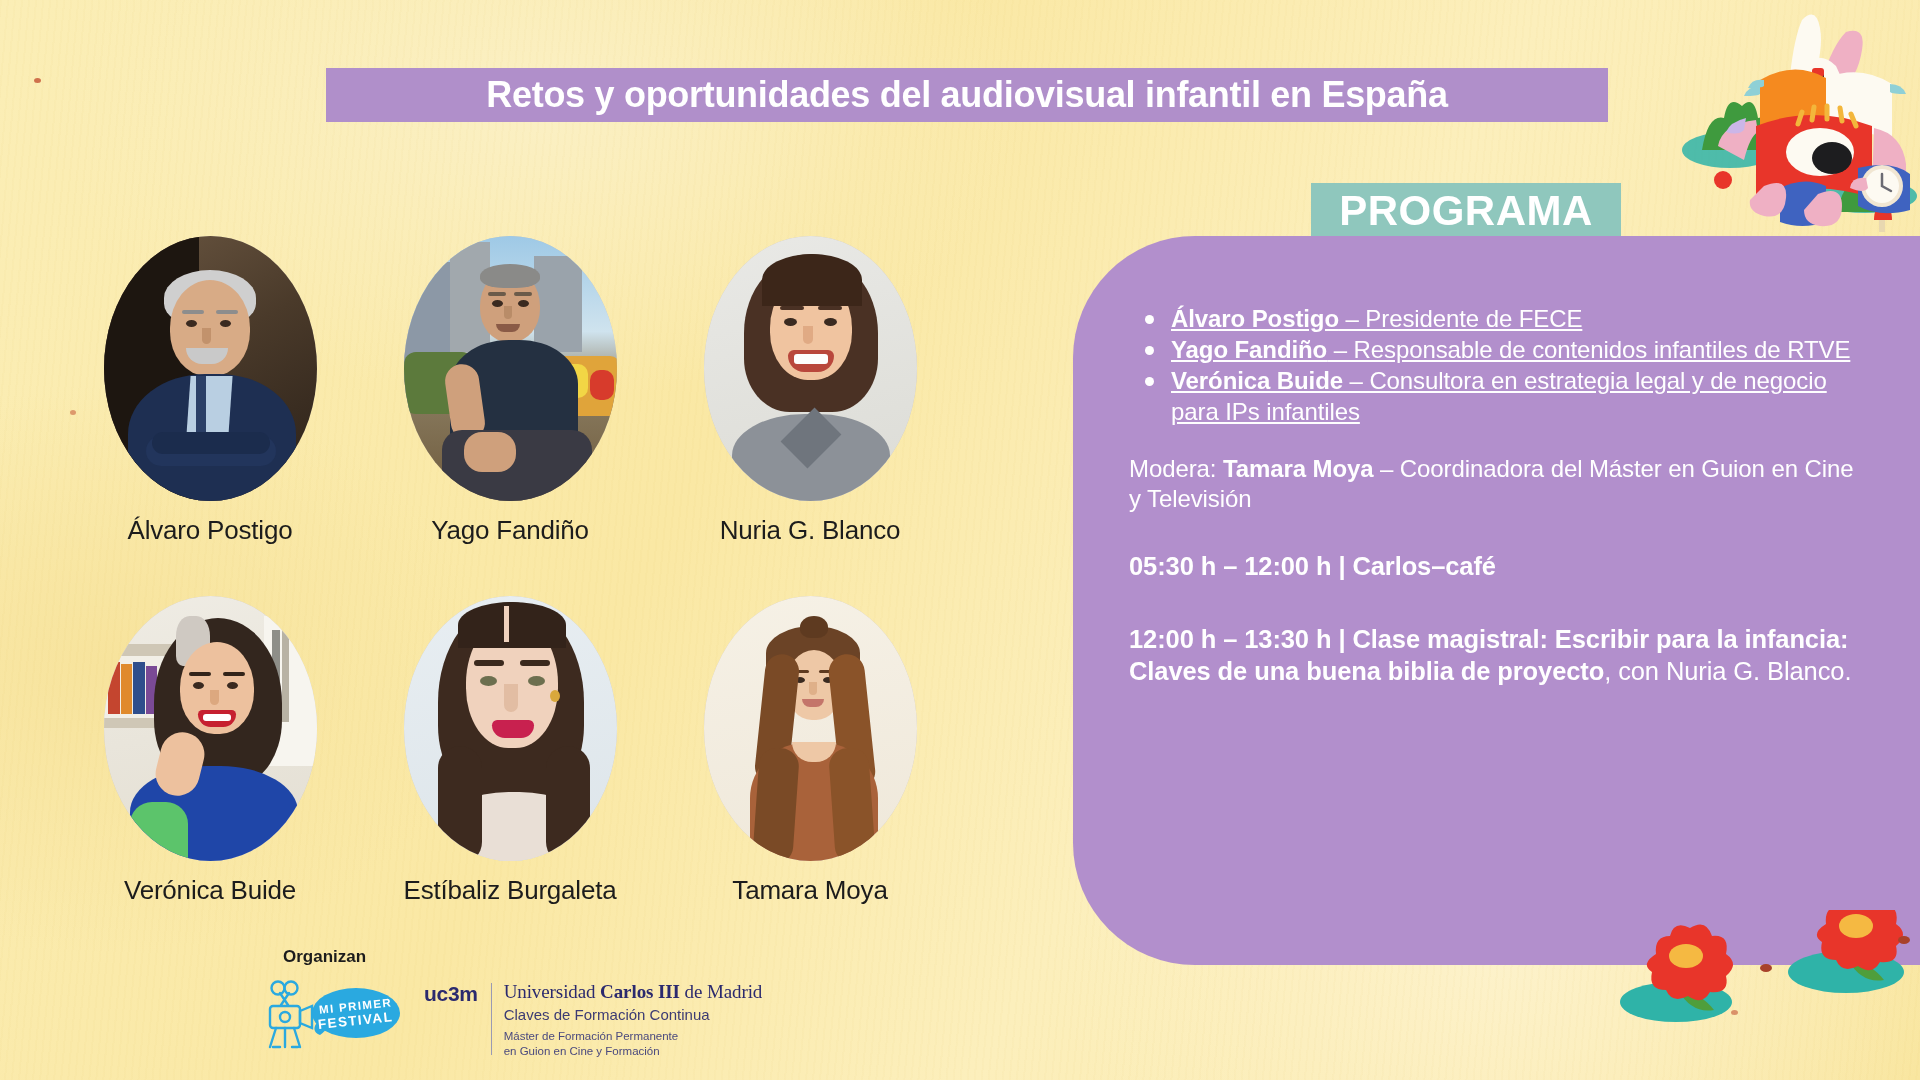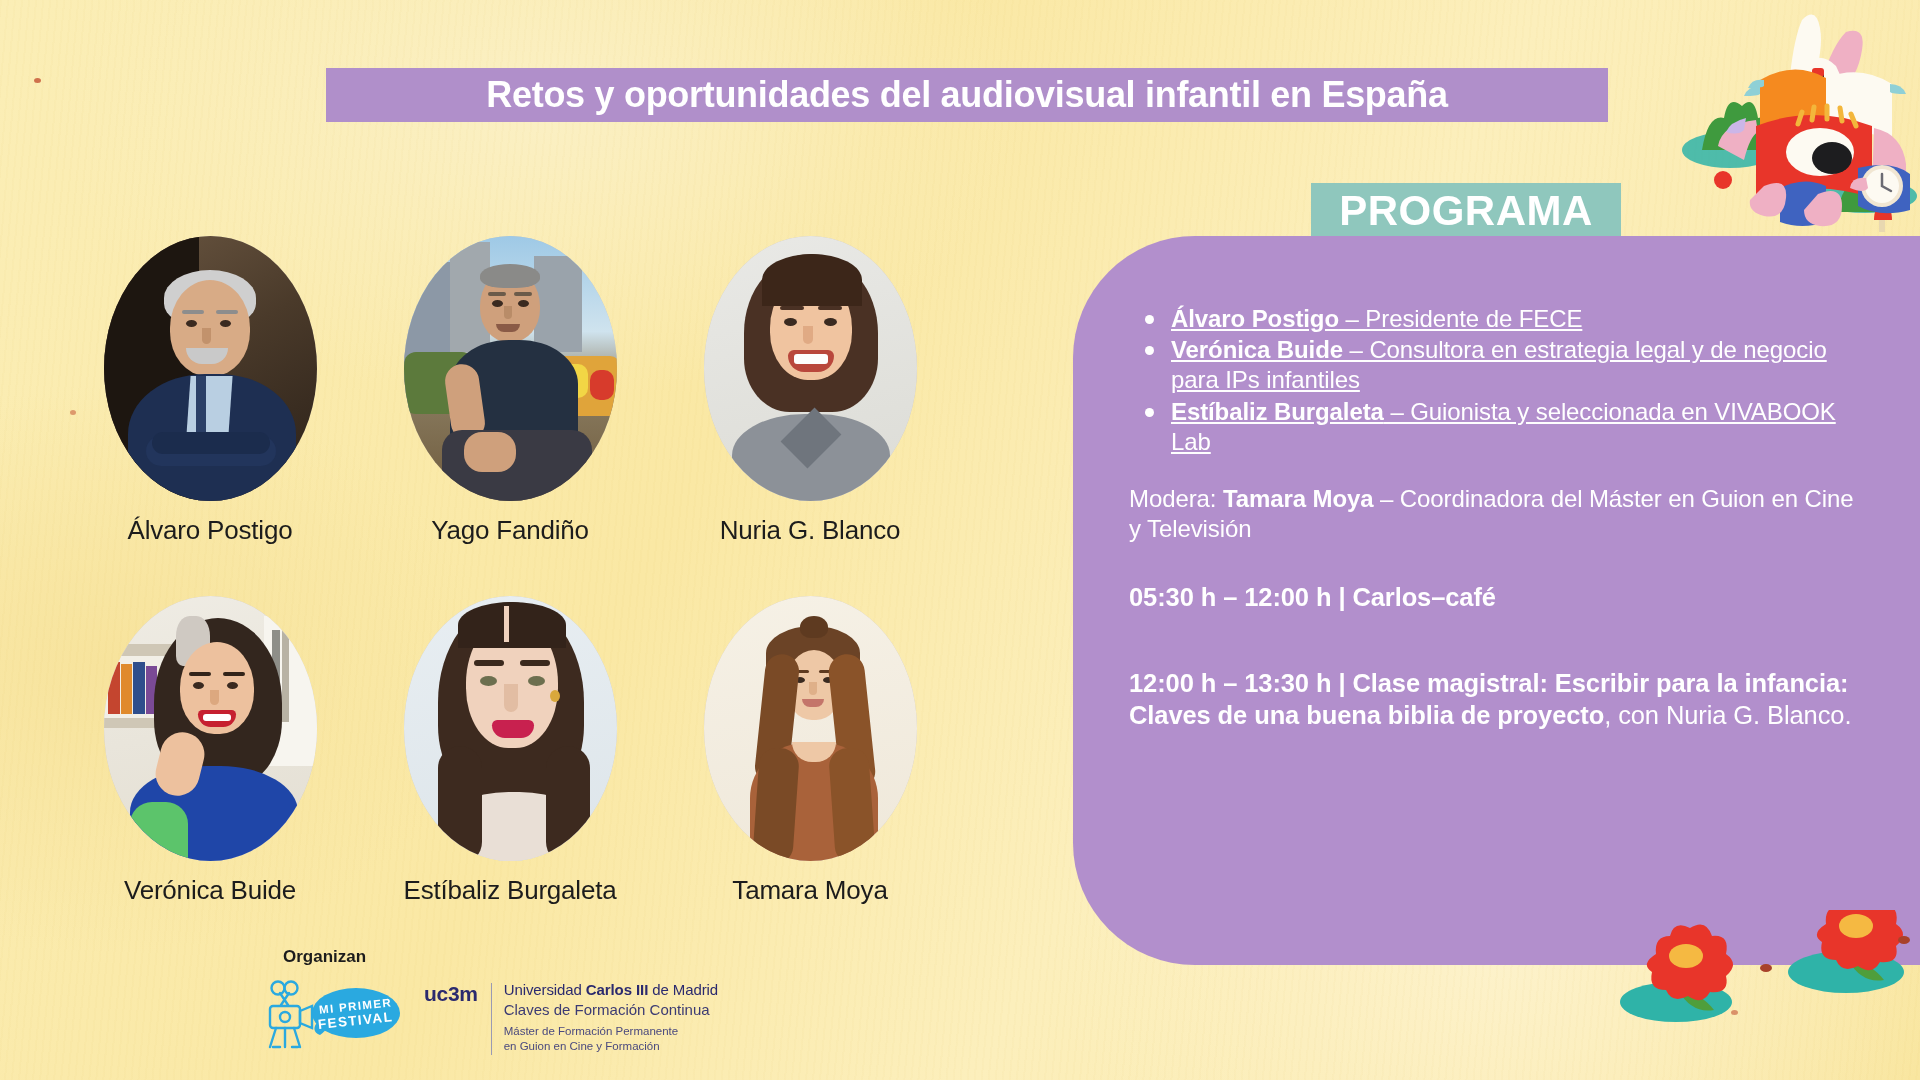--- a/index.html
+++ b/index.html
@@ -61,21 +61,21 @@
   .speakers li::before{
     content:""; position:absolute; left:-26px; top:11px;
     width:9px; height:9px; border-radius:50%; background:#ffffff;
   }
   .speakers li b{ font-weight:bold; }
   .modera{
     margin-top:27px; font-size:24px; line-height:1.26; letter-spacing:-.1px;
   }
   .modera b{ font-weight:bold; }
   .ev-head.pause{ margin-top:36px; }
-  .ev-head.master{ margin-top:54px; }
+  .ev-head.master{ margin-top:40px; }
   .ev-head.master .reg{ font-weight:normal; }
 
   
   .grid{ position:absolute; left:60px; top:236px; width:960px; }
   .row{ display:flex; }
   .person{ width:300px; display:flex; flex-direction:column; align-items:center; }
   .photo{
     width:213px; height:265px; border-radius:50%;
     overflow:hidden; position:relative; background:#cfc6b4;
   }
@@ -95,21 +95,21 @@
   .organizan{
     position:absolute; left:283px; top:947px; font-size:17px; font-weight:bold; color:#1c1c1c;
   }
   .logos{ position:absolute; left:262px; top:973px; display:flex; align-items:flex-start; }
   .mpf{ position:relative; width:140px; height:78px; }
   .mpf svg{ position:absolute; left:0; top:4px; }
   .uc3m{ display:flex; align-items:flex-start; margin-left:22px; padding-top:8px; }
   .uc3m-mark{ font-size:21px; font-weight:bold; color:#2b2a6e; letter-spacing:-.3px; padding-top:1px;}
   .uc3m-rule{ width:1px; background:#9a9ab4; margin:2px 12px 0 13px; height:72px; }
   .uc3m-txt{ color:#2b2a6e; }
-  .uc3m-l1{ font-size:15px; letter-spacing:-.1px; }
+  .uc3m-l1{ font-size:19px; letter-spacing:-.1px;font-family:Liberation Serif, serif; }
   .uc3m-l1 b{ font-weight:bold; }
   .uc3m-l2{ font-size:15px; margin-top:3px; color:#3c3b73; }
   .uc3m-l3{ font-size:11.5px; margin-top:6px; line-height:1.34; color:#4a497e; }
 
   
   .deco-rabbit{ position:absolute; right:0; top:0; width:260px; height:240px; }
   .deco-flowers{ position:absolute; right:0; bottom:0; width:360px; height:170px; }
 </style>
 </head>
 <body>
@@ -161,22 +161,22 @@
 
 <div class="programa-band">
   <span>PROGRAMA</span>
 </div>
 
 <div class="panel">
 
 
   <ul class="speakers">
     <li><b>Álvaro Postigo</b><span> – Presidente de FECE</span></li>
+    <li><b>Yago Fandiño</b><span> – Responsable de contenidos infantiles de RTVE</span></li>
     <li><b>Verónica Buide</b><span> – Consultora en estrategia legal y de negocio para IPs infantiles</span></li>
-    <li><b>Estíbaliz Burgaleta</b><span> – Guionista y seleccionada en VIVABOOK Lab</span></li>
   </ul>
 
   <div class="modera">
     <span>Modera: </span><b>Tamara Moya</b><span> – Coordinadora del Máster en Guion en Cine y Televisión</span>
   </div>
 
   <div class="ev-head pause">
     <span>05:30 h – 12:00 h | </span><span>Carlos–café</span>
   </div>
 

